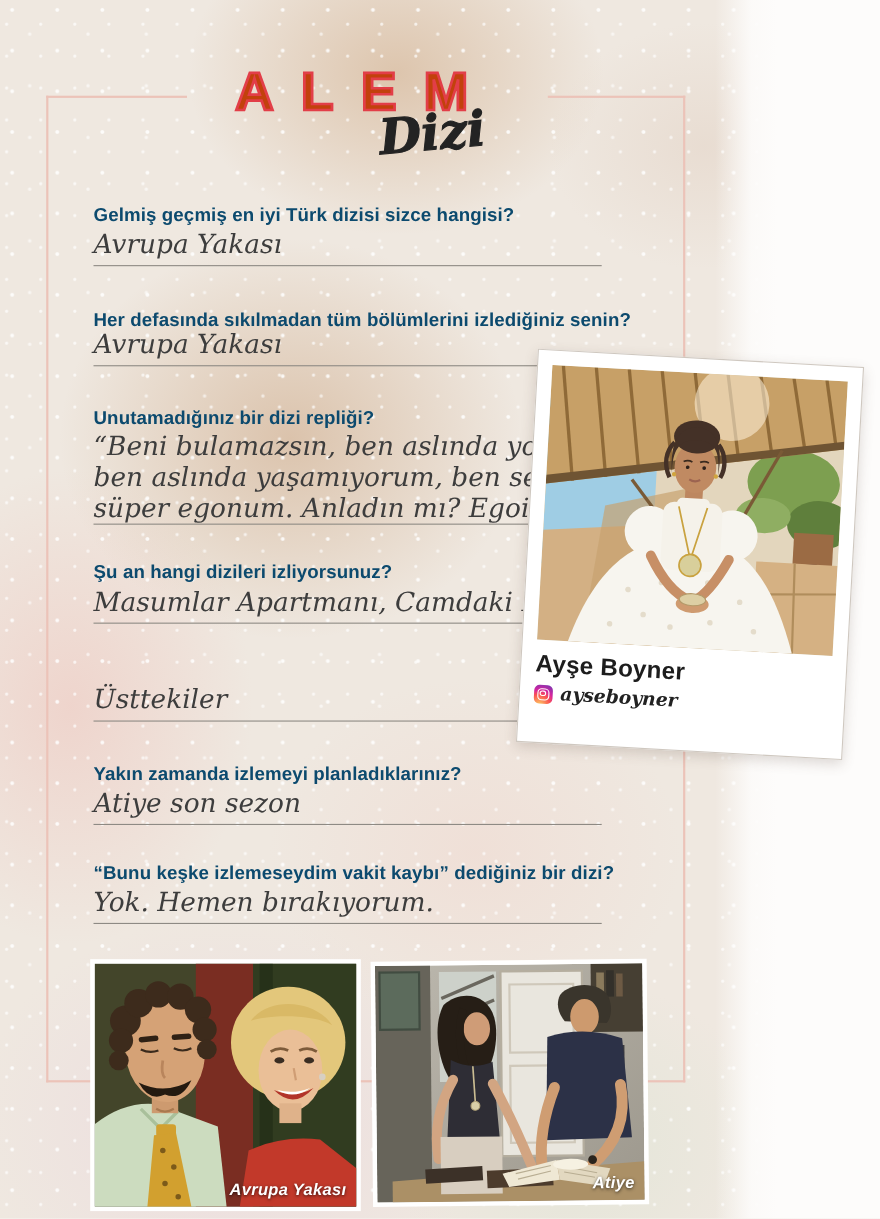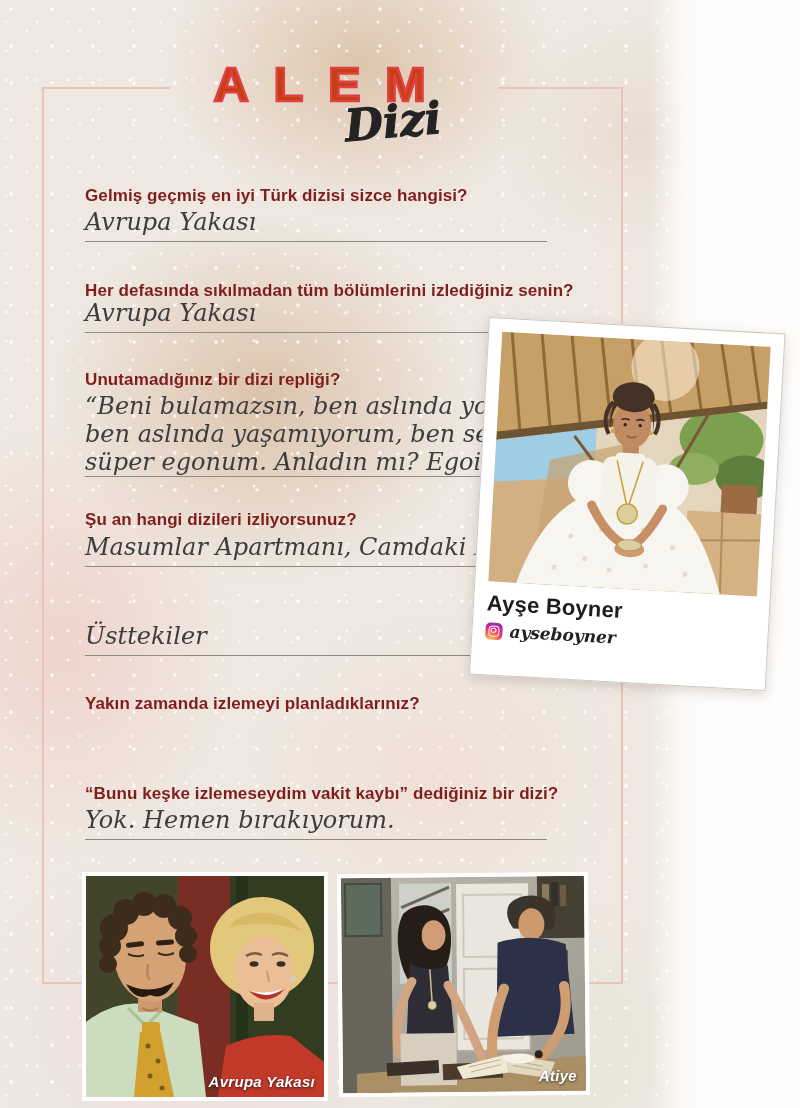--- a/index.html
+++ b/index.html
@@ -34,21 +34,21 @@
 
   
   .mag-title{position:absolute;left:198px;top:56px;width:268px;text-align:center;z-index:2;
     font-weight:900;font-size:49px;letter-spacing:.5em;color:#c2410c;
     -webkit-text-stroke:2.5px #e23e48;}
   .section-title{position:absolute;left:326px;top:96px;width:134px;text-align:center;z-index:2;
     font-family:"DejaVu Serif",serif;font-style:italic;font-weight:700;font-size:44px;
     color:#232323;-webkit-text-stroke:1px #232323;transform:rotate(-5deg);}
 
   
-  .q{position:absolute;left:85px;z-index:2;font-weight:700;font-size:17px;color:#7f1d1d;letter-spacing:.1px;}
+  .q{position:absolute;left:85px;z-index:2;font-weight:700;font-size:17px;color:#0c4a6e;letter-spacing:.1px;}
   .a{position:absolute;left:85px;width:462px;z-index:2;
      font-family:"DejaVu Serif",serif;font-style:italic;font-size:24px;color:#3d3d3d;
      border-bottom:1.5px solid #8e8a84;padding-bottom:5px;white-space:nowrap;}
   .a.multi{white-space:normal;padding-bottom:0;}
   .a.multi .line{line-height:28px;white-space:nowrap;}
   .q1{top:186px}.a1{top:208px}
   .q2{top:281px}.a2{top:299px}
   .q3{top:370px}.a3{top:392px}
   .q4{top:510px}.a4{top:533px}
   .q5{top:601px}.a5{top:622px}
@@ -108,20 +108,21 @@
     <div class="line">ben aslında yaşamıyorum, ben senin</div>
     <div class="line">süper egonum. Anladın mı? Egoist.”</div>
   </div>
 
   <div class="q q4">Şu an hangi dizileri izliyorsunuz?</div>
   <div class="a a4">Masumlar Apartmanı, Camdaki Kız</div>
 
   <div class="a a5">Üsttekiler</div>
 
   <div class="q q6">Yakın zamanda izlemeyi planladıklarınız?</div>
+  <div class="a a6">Atiye son sezon</div>
 
   <div class="q q7">“Bunu keşke izlemeseydim vakit kaybı” dediğiniz bir dizi?</div>
   <div class="a a7">Yok. Hemen bırakıyorum.</div>
 
   <div class="polaroid">
     <div class="polaroid-photo">
       <svg viewBox="0 0 269 250" preserveAspectRatio="none">
         <rect width="269" height="250" fill="#e3d6bd"></rect>
         <rect x="0" y="30" width="100" height="150" fill="#9fcde4"></rect>
         <polygon points="0,150 100,140 115,250 0,250" fill="#d3b084"></polygon>

